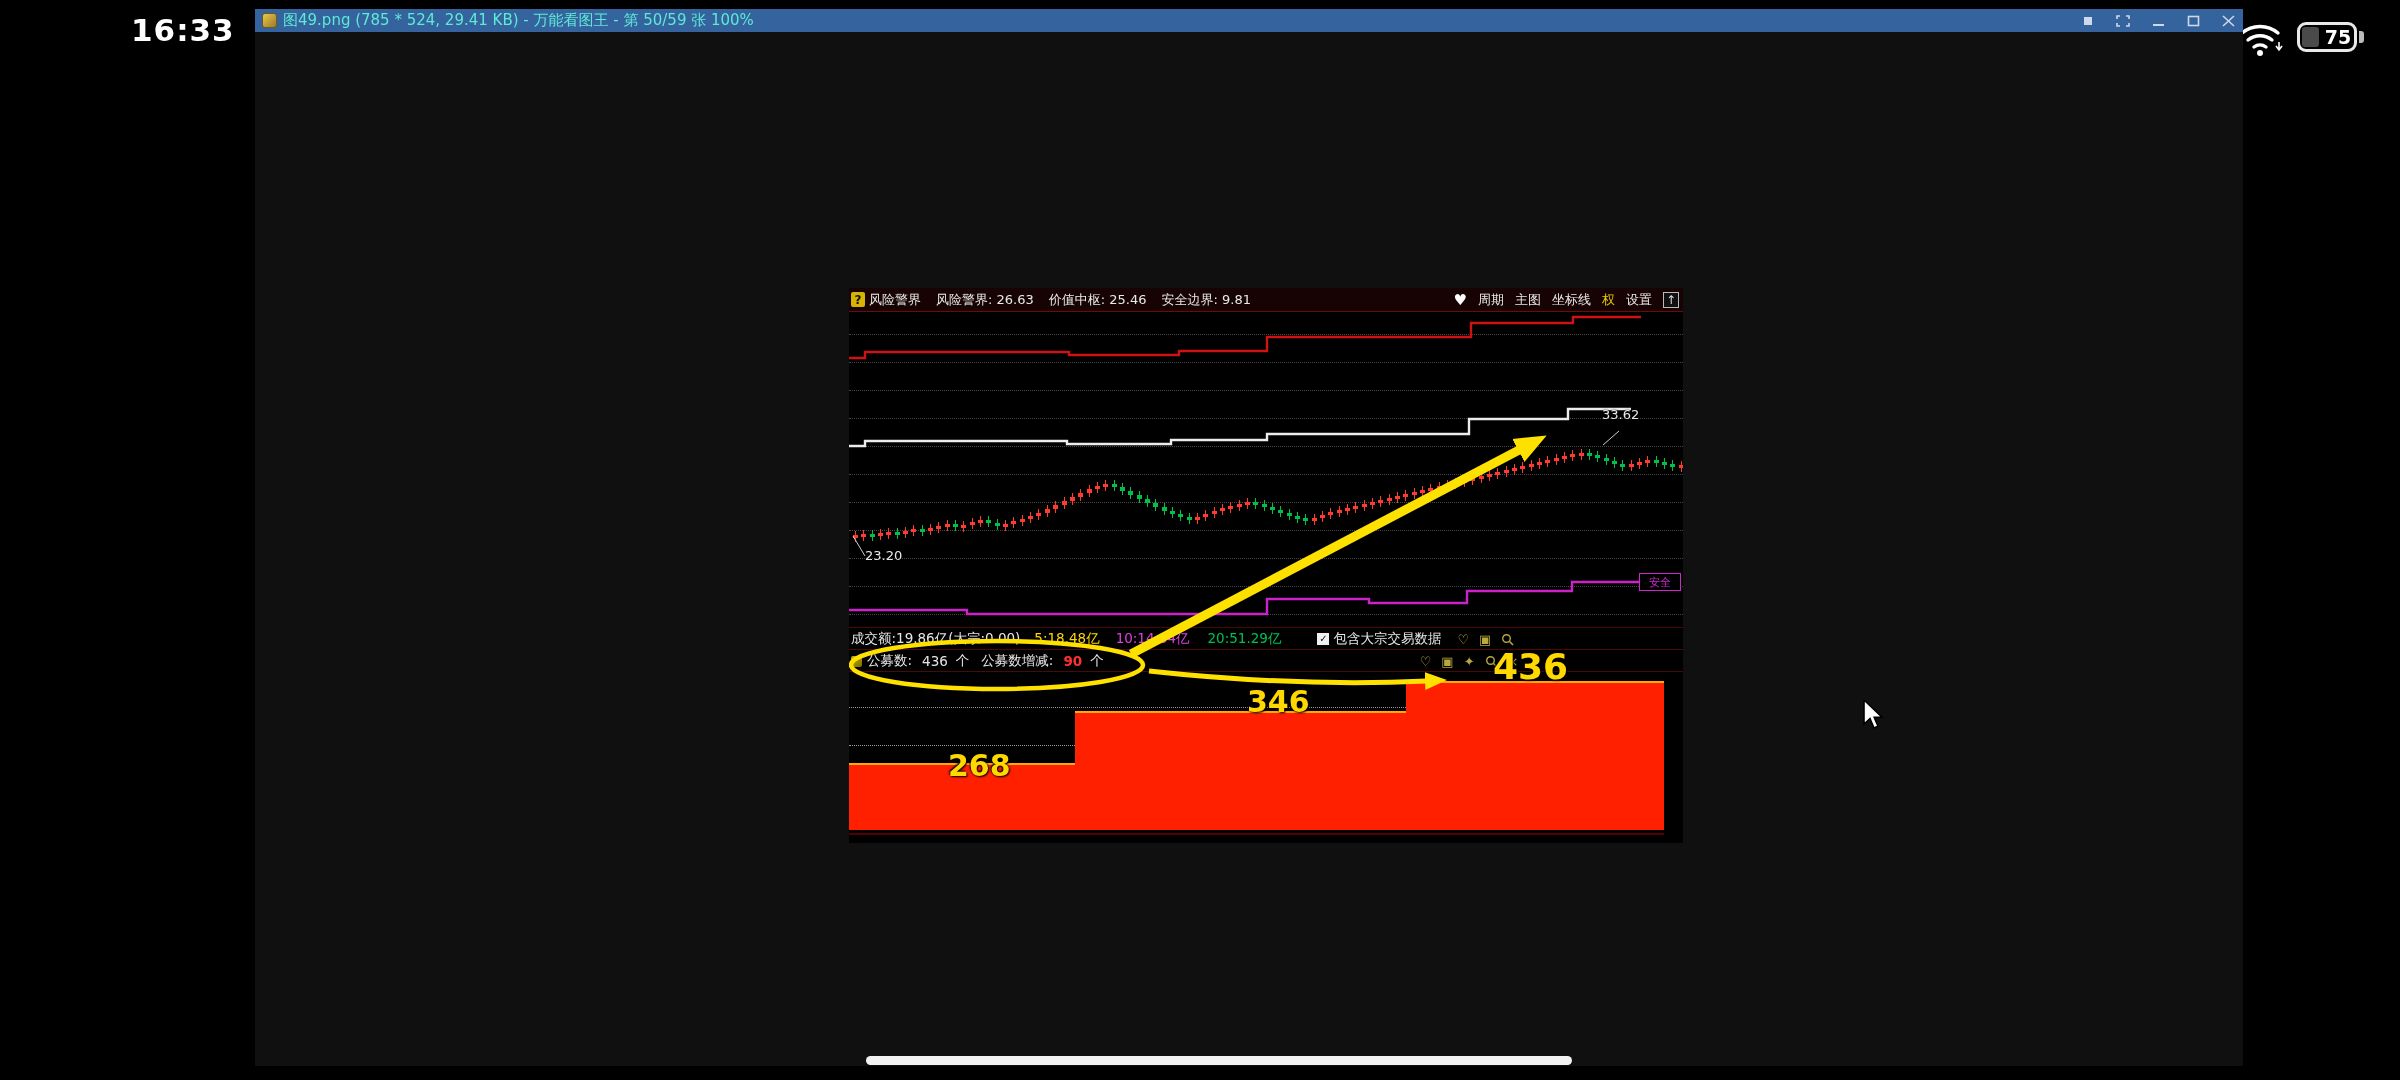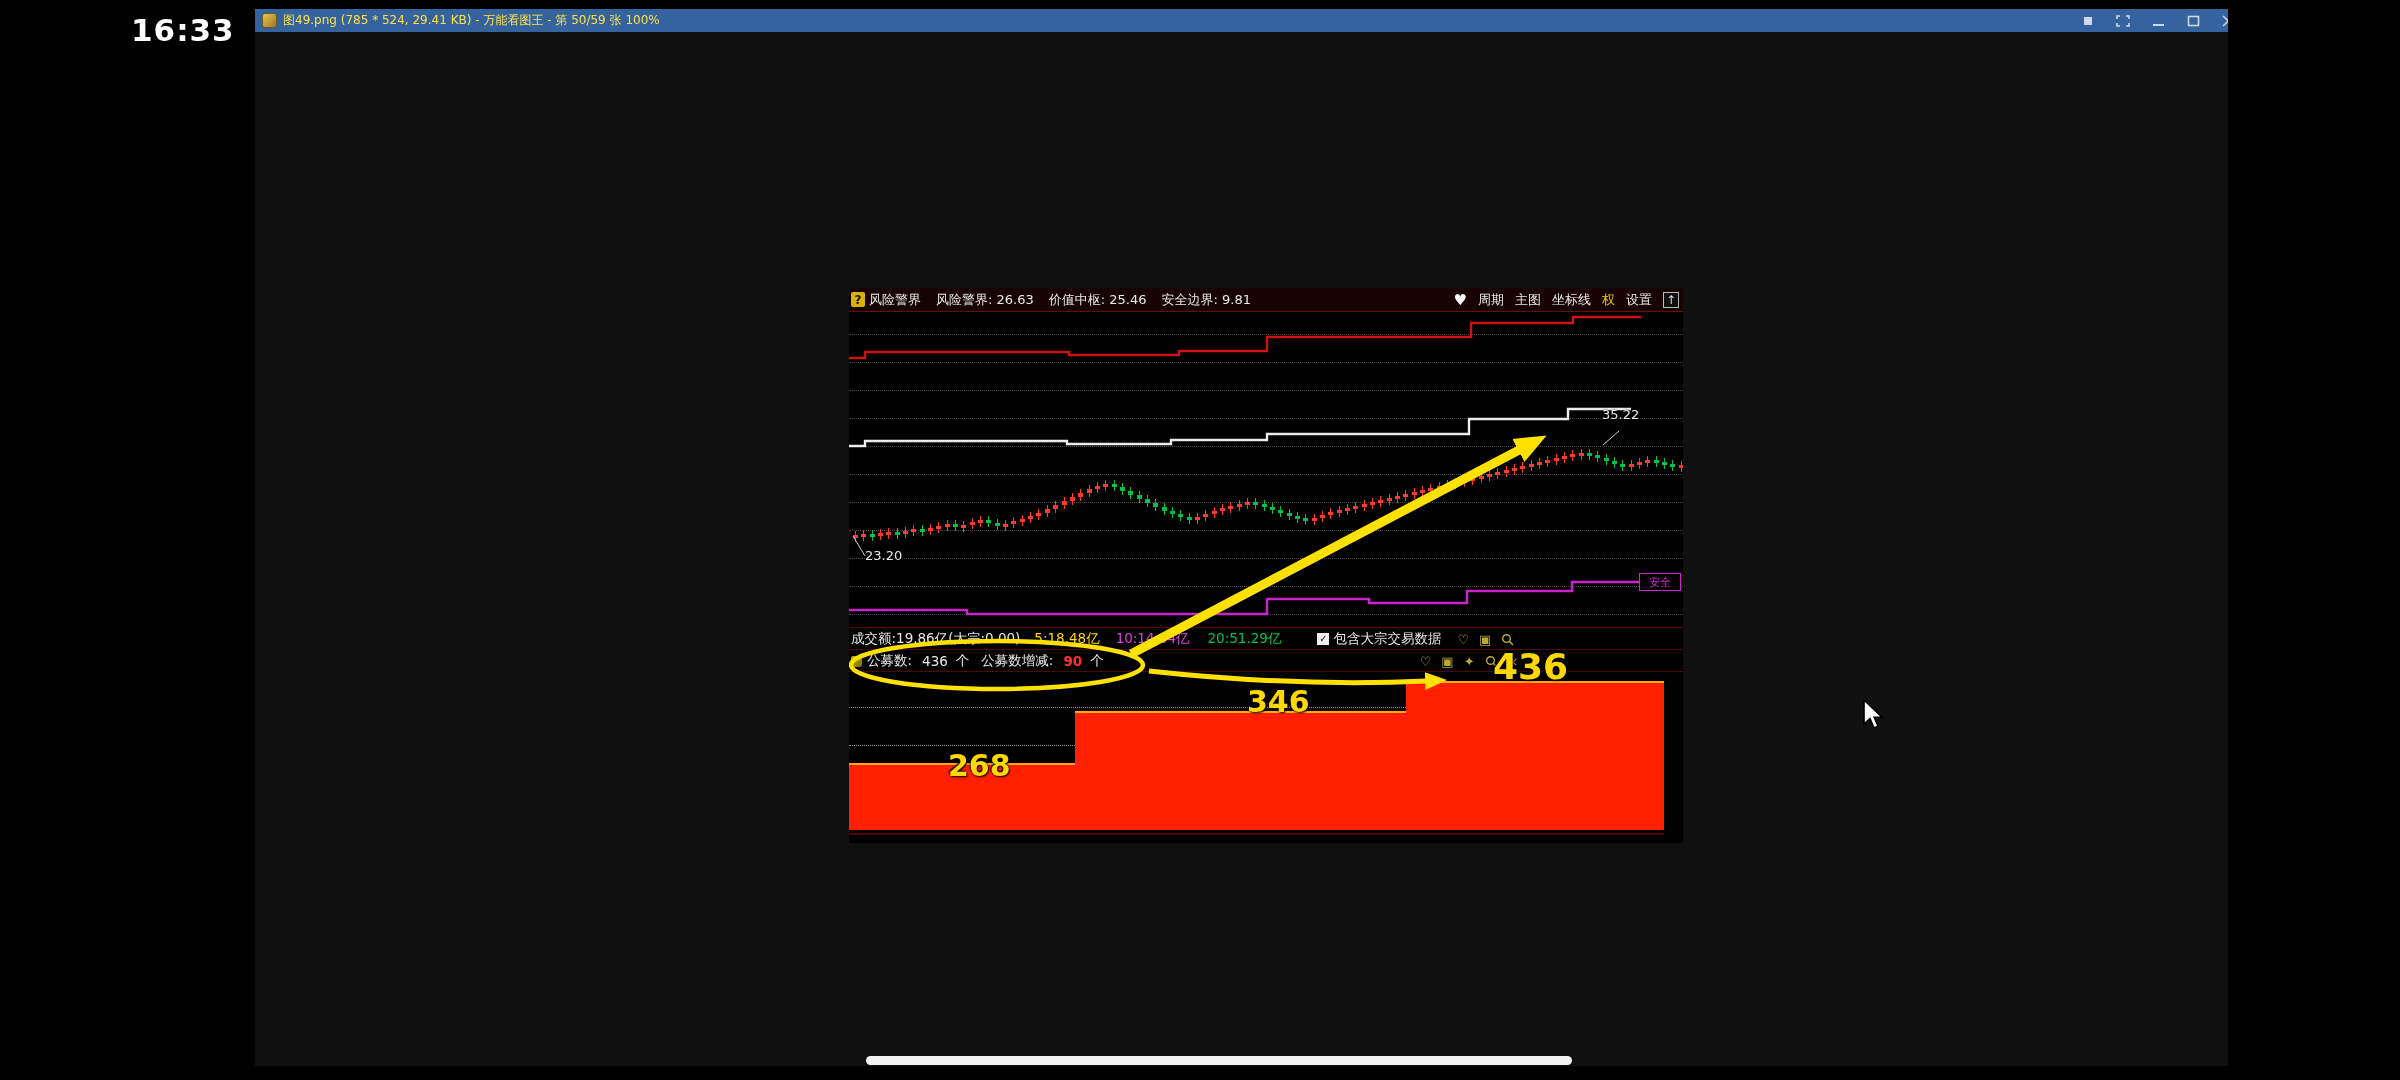--- a/index.html
+++ b/index.html
@@ -1,34 +1,34 @@
 <!DOCTYPE html>
 <html><head>
 <meta charset="utf-8">
 <style>
   * { margin:0; padding:0; box-sizing:border-box; }
   html,body { background:#000; }
-  #screen { position:relative; width:2228px; height:1080px; background:#000; overflow:hidden;
+  #screen { position:relative; width:2400px; height:1080px; background:#000; overflow:hidden;
             font-family:"DejaVu Sans","Liberation Sans",sans-serif; }
 
   
   .time { position:absolute; left:131px; top:12px; color:#fff; font-size:31px; font-weight:bold; letter-spacing:1px; }
   .sb-icon { position:absolute; }
   .hd { position:absolute; left:2184px; top:16px; color:#fff; font-size:15px; font-weight:bold; }
   .batt { position:absolute; left:2297px; top:22px; width:60px; height:30px; border:3px solid #e9e9e9; border-radius:9px; background:#000; overflow:hidden; }
   .batt .seg { position:absolute; left:2px; top:2px; width:17px; height:20px; background:#4a4a4a; border-radius:3px; }
   .batt .lvl { position:absolute; left:20px; top:1px; width:36px; text-align:center; color:#fff; font-size:19px; font-weight:bold; }
   .batt-nub { position:absolute; left:2359px; top:31px; width:5px; height:12px; background:#bbb; border-radius:0 3px 3px 0; }
 
   
   #win-body { position:absolute; left:255px; top:9px; width:1988px; height:1057px; background:#101010; }
   #title-bar { position:absolute; left:0; top:0; width:100%; height:23px; background:#35639e; display:flex; align-items:center; }
   #title-bar .app-ic { width:15px; height:15px; margin:0 6px 0 7px; border-radius:3px;
        background:linear-gradient(135deg,#e8c84a,#a07828); border:1px solid #6b5a20; }
-  #title-bar .t-text { color:#fde047; font-size:12px; white-space:nowrap; }
+  #title-bar .t-text { color:#5eead4; font-size:15px; white-space:nowrap; }
   .win-ctrls { position:absolute; right:8px; top:0; height:23px; display:flex; align-items:center; gap:22px; }
   .win-ctrls svg { display:block; }
 
   
   #chart { position:absolute; left:849px; top:288px; width:834px; height:555px; background:#000; overflow:hidden; }
   #chart-header { position:absolute; left:0; top:0; width:834px; height:24px; background:#170303;
        border-bottom:1px solid #6a0c0c; display:flex; align-items:center; color:#e9e9e9; font-size:13px; white-space:nowrap; z-index:30;}
   .help-box { width:14px; height:15px; background:#d8b400; color:#111; font-size:12px; font-weight:bold;
        display:inline-flex; align-items:center; justify-content:center; margin:0 4px 0 2px; border-radius:2px;}
   .hdr-field { margin-right:15px; }
@@ -364,21 +364,21 @@
           <div class="step-rect" style="left: 0px; top: 475px; width: 226px; height: 67px;"></div>
           <div class="step-rect" style="left: 226px; top: 423px; width: 331px; height: 119px;"></div>
           <div class="step-rect" style="left: 557px; top: 393px; width: 258px; height: 149px;"></div>
         </div>
 
       <div class="sep" style="top:339px"></div>
       <div class="sep" style="top:361px"></div>
       <div class="sep" style="top:383px"></div>
       <div class="baseline"></div>
 
-      <div class="px-label" style="left:753px; top:119px;">35.22</div>
+      <div class="px-label" style="left:753px; top:119px;">33.62</div>
       <div class="px-label" style="left:16px; top:260px;">23.20</div>
       <div class="tag-box tag-risk" style="left:790px; top:20px;margin-left:46px;">风险</div>
       <div class="tag-box tag-safe" style="left:790px; top:285px;">安全</div>
 
       <div class="info-row" style="top:340px;">
         <span style="margin-left:2px">成交额:19.86亿(大宗:0.00)</span>
         <span class="v-yellow" style="margin-left:14px">5:18.48亿</span>
         <span class="v-mag" style="margin-left:16px">10:14.64亿</span>
         <span class="v-green" style="margin-left:18px">20:51.29亿</span>
         <span style="margin-left:36px; display:inline-flex; align-items:center;">

